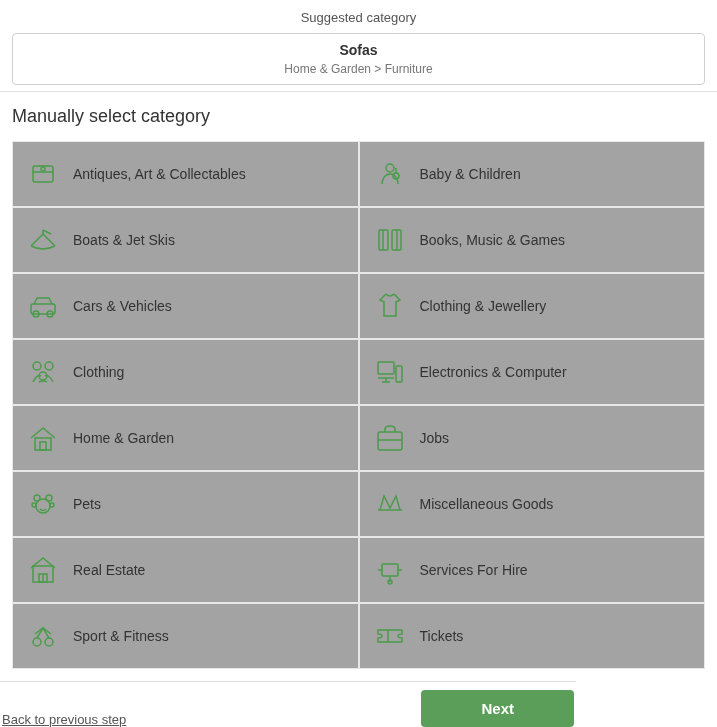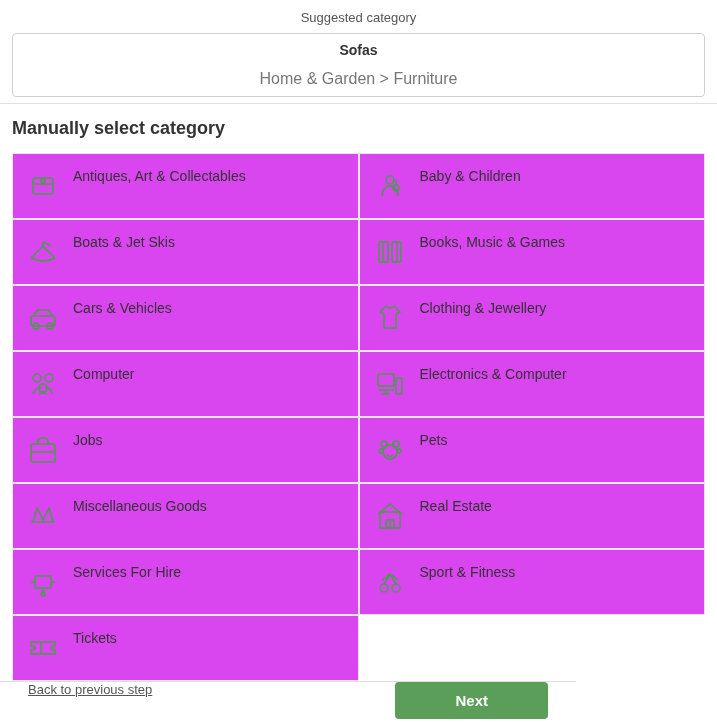--- a/index.html
+++ b/index.html
@@ -31,49 +31,49 @@
       cursor: pointer;
     }
 
     .suggested-item-title {
       font-size: 14px;
       font-weight: bold;
       color: #333;
     }
 
     .suggested-item-sub {
-      font-size: 16px;
+      font-size: 12px;
       color: #777;
-      margin-top: 12px;
+      margin-top: 4px;
     }
 
     .manual-section {
       padding: 14px 12px 80px 12px;
     }
 
     .manual-label {
       font-size: 18px;
-      font-weight: bold;
+      font-weight: normal;
       color: #333;
       margin-bottom: 14px;
     }
 
     .category-grid {
       display: grid;
       grid-template-columns: 1fr 1fr;
       gap: 0;
     }
 
     .category-item {
       display: flex;
-      align-items: flex-start;
+      align-items: center;
       padding: 14px 12px;
       border: 1px solid #e8e8e8;
       cursor: pointer;
-      background: #d946ef;
+      background: #a3a3a3;
       transition: background 0.15s;
     }
 
     .category-icon {
       width: 36px;
       height: 36px;
       margin-right: 12px;
       flex-shrink: 0;
       display: flex;
       align-items: center;
@@ -95,23 +95,23 @@
 
     .footer-bar {
       position: fixed;
       bottom: 0;
       left: 0;
       width: 576px;
       height: 46px;
       background: #fff;
       border-top: 1px solid #ddd;
       display: flex;
-      align-items: flex-start;
+      align-items: flex-end;
       justify-content: space-between;
-      padding: 0 28px;
+      padding: 0 2px;
     }
 
     .back-link {
       font-size: 13px;
       color: #555;
       cursor: pointer;
       text-decoration: underline;
     }
 
     .next-btn {
@@ -207,33 +207,43 @@
         <div class="category-icon">
           <svg viewBox="0 0 32 32">
             <circle cx="10" cy="10" r="4"></circle>
             <circle cx="22" cy="10" r="4"></circle>
             <circle cx="16" cy="20" r="4"></circle>
             <path d="M6 26 Q10 18 14 20"></path>
             <path d="M26 26 Q22 18 18 20"></path>
             <path d="M12 26 Q16 24 20 26"></path>
           </svg>
         </div>
-        <span class="category-name">Computer</span>
+        <span class="category-name">Clothing</span>
       </div>
       <div class="category-item">
         <div class="category-icon">
           <svg viewBox="0 0 32 32">
             <rect x="4" y="6" width="16" height="12" rx="1"></rect>
             <rect x="22" y="10" width="6" height="16" rx="1"></rect>
             <line x1="4" y1="22" x2="20" y2="22"></line>
             <line x1="12" y1="22" x2="12" y2="26"></line>
             <line x1="8" y1="26" x2="16" y2="26"></line>
           </svg>
         </div>
         <span class="category-name">Electronics &amp; Computer</span>
+      </div>
+      <div class="category-item">
+        <div class="category-icon">
+          <svg viewBox="0 0 32 32">
+            <path d="M4 16 L16 6 L28 16"></path>
+            <rect x="8" y="16" width="16" height="12"></rect>
+            <rect x="13" y="20" width="6" height="8"></rect>
+          </svg>
+        </div>
+        <span class="category-name">Home &amp; Garden</span>
       </div>
       <div class="category-item">
         <div class="category-icon">
           <svg viewBox="0 0 32 32">
             <rect x="4" y="10" width="24" height="18" rx="2"></rect>
             <path d="M11 10 V7 Q11 4 16 4 Q21 4 21 7 V10"></path>
             <line x1="4" y1="18" x2="28" y2="18"></line>
           </svg>
         </div>
         <span class="category-name">Jobs</span>

